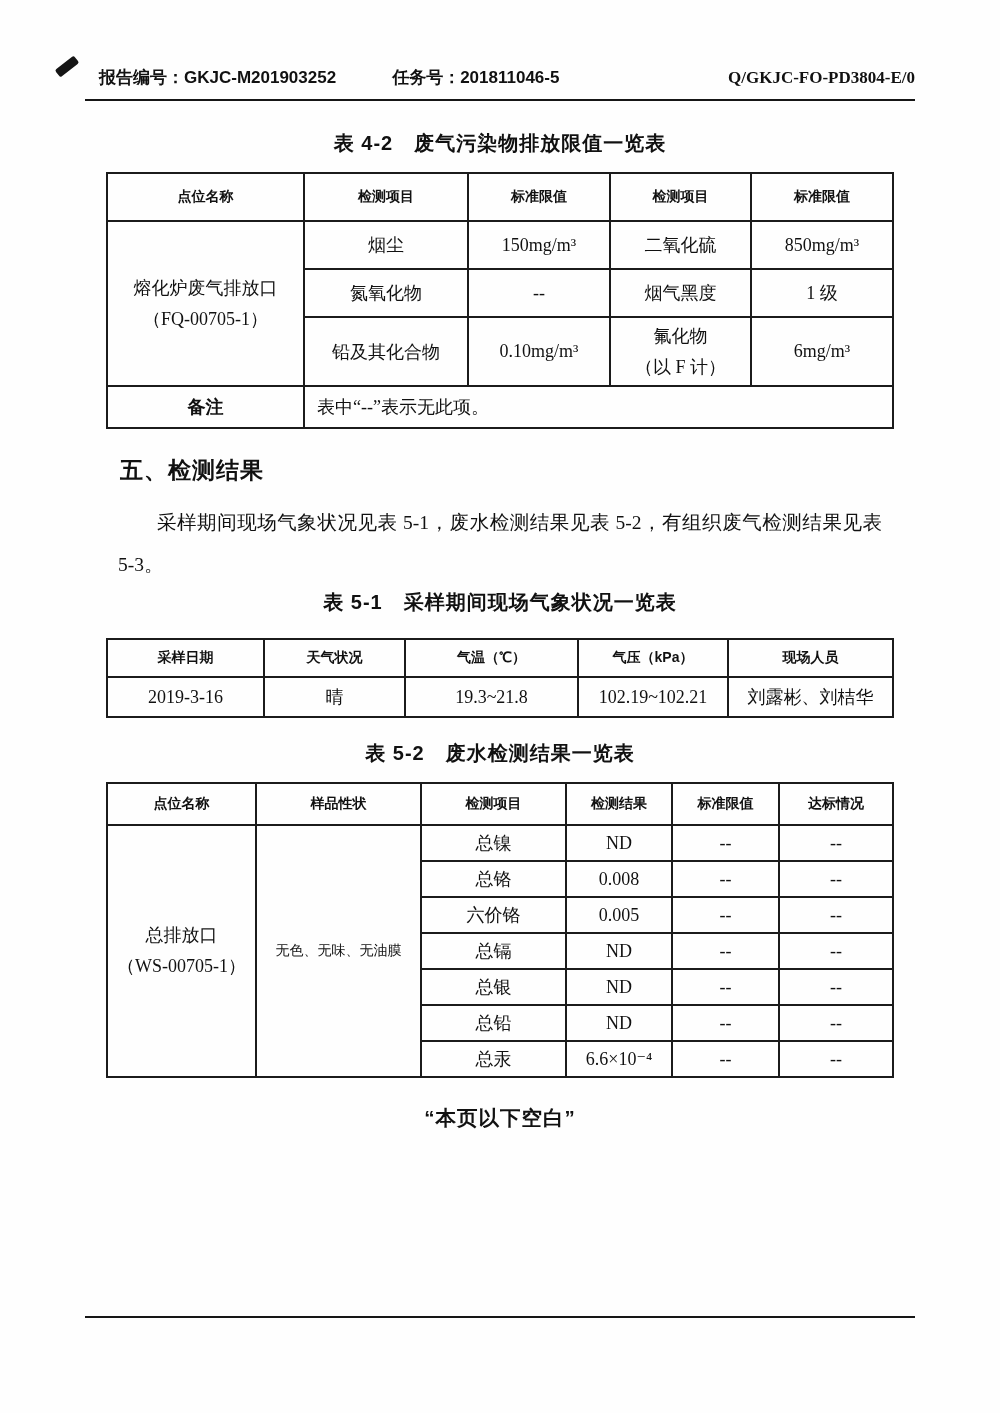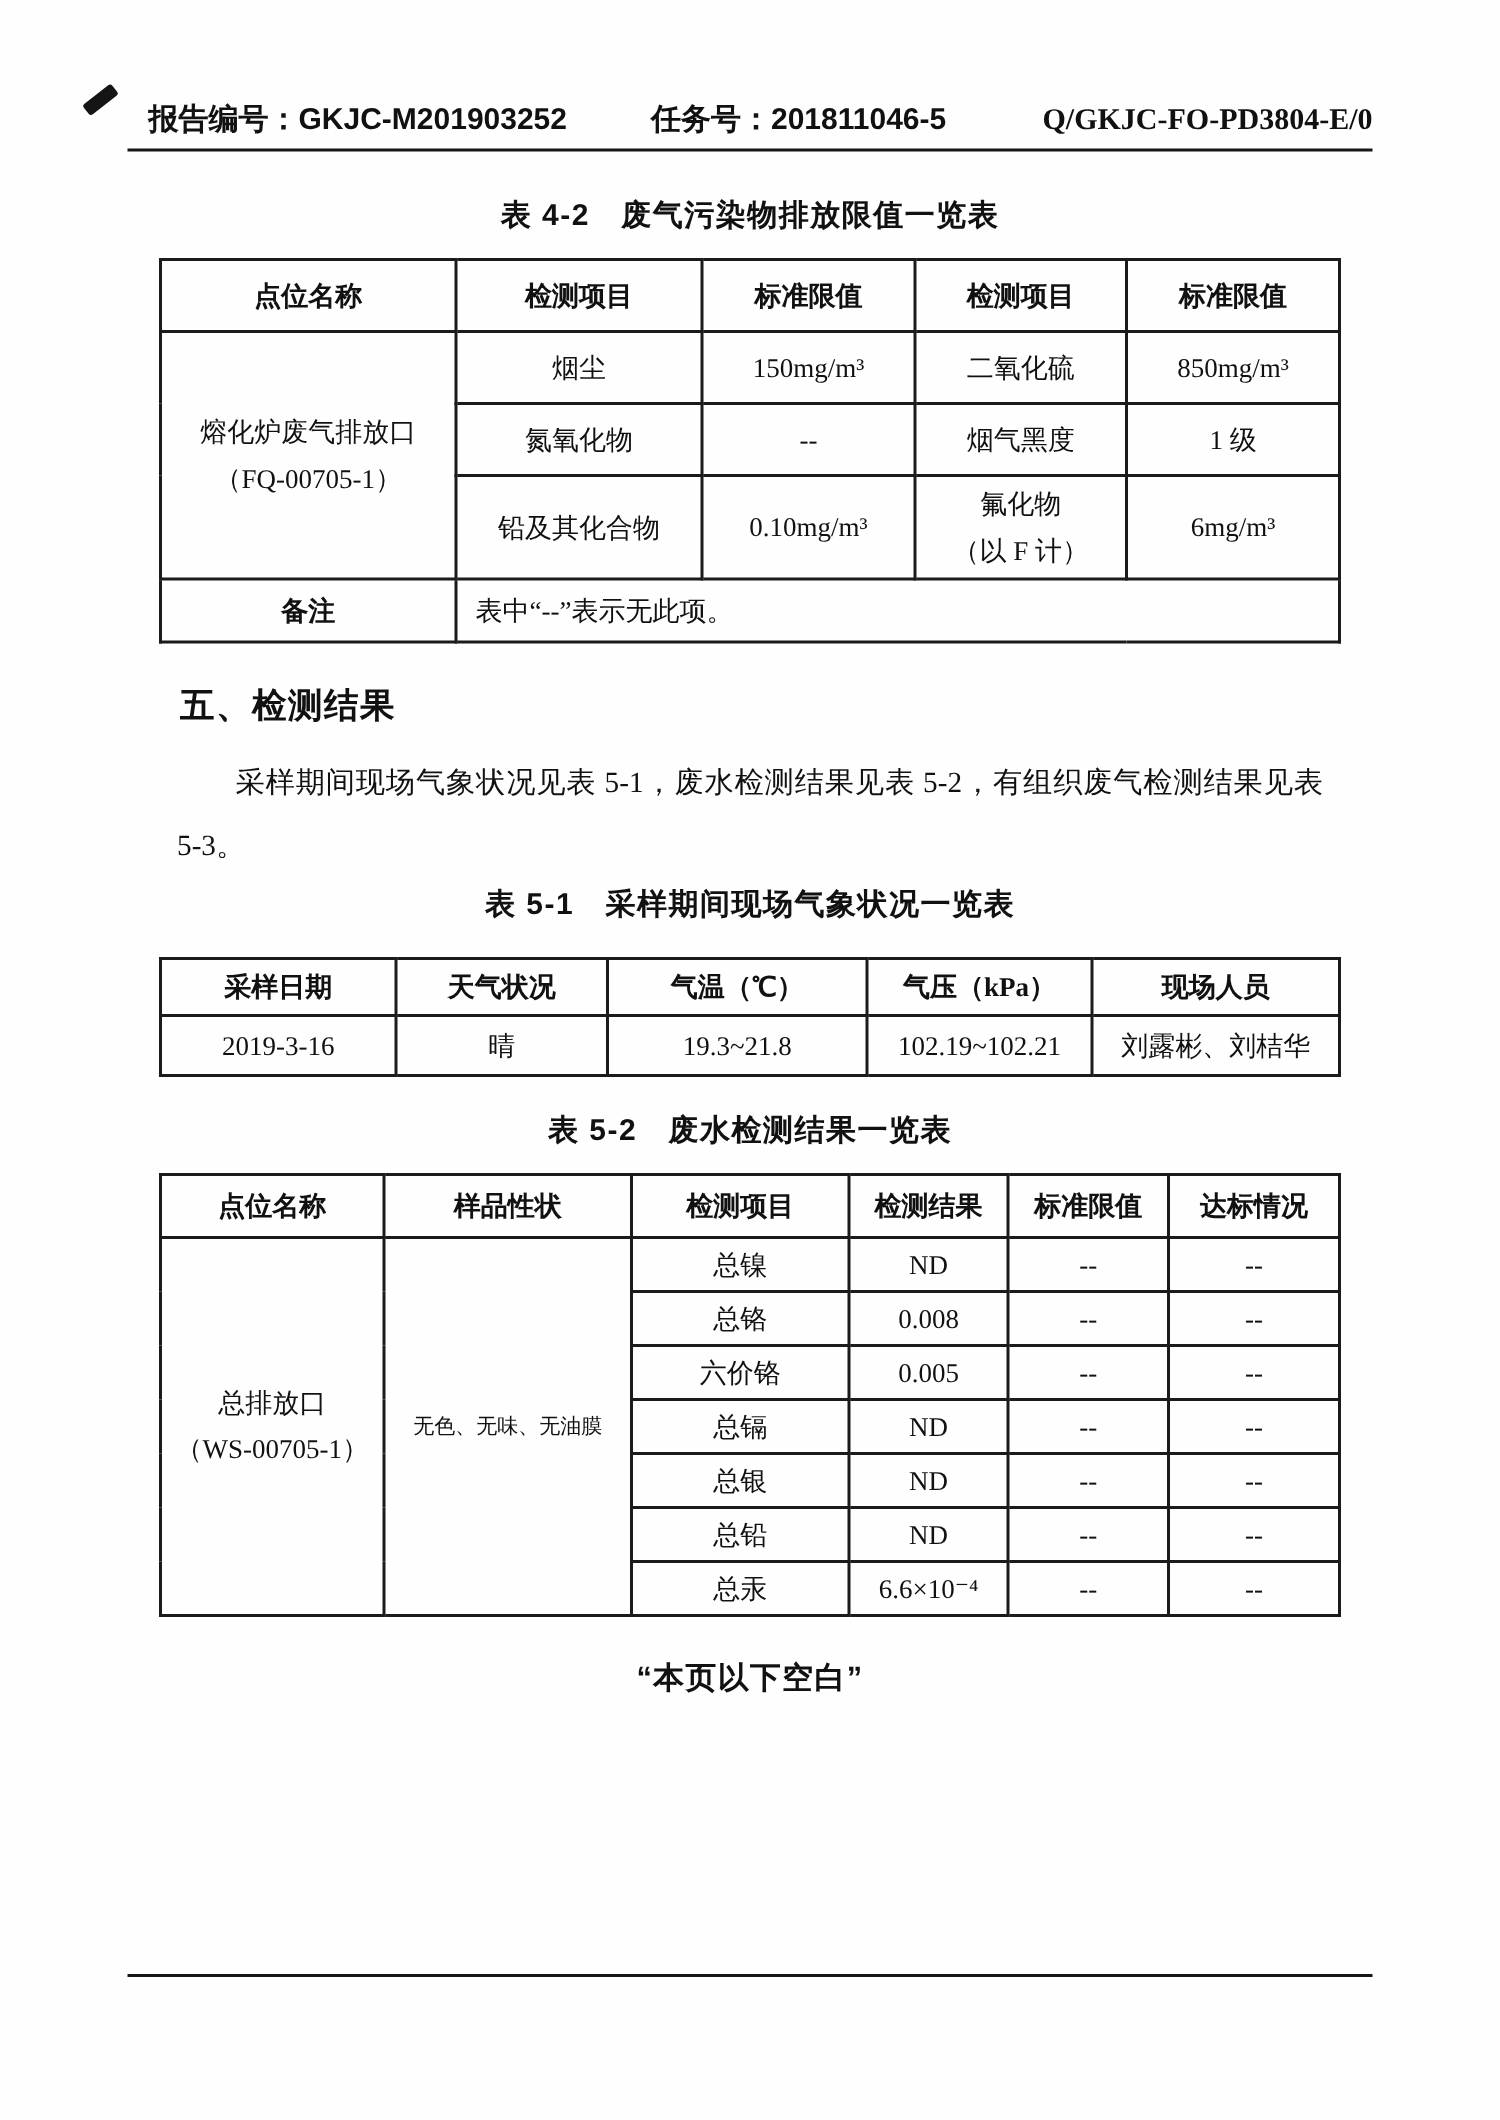--- a/index.html
+++ b/index.html
@@ -28,21 +28,21 @@
     border-radius: 2px;
   }
   
   .doc-header {
     position: absolute;
     top: 66px;
     left: 85px;
     right: 85px;
     display: flex;
     align-items: baseline;
-    font-size: 20px;
+    font-size: 17px;
     font-weight: bold;
   }
   .doc-header .seg-label {
     font-family: "Liberation Sans", "DejaVu Sans", sans-serif;
   }
   .doc-header .seg1 { margin-left: 14px; }
   .doc-header .seg2 { margin-left: 56px; }
   .doc-header .seg3 { margin-left: auto; font-family: "Liberation Serif", serif; }
   .header-rule {
     position: absolute;
@@ -74,23 +74,23 @@
   }
   td, th {
     border: 2px solid #1b1b1b;
     text-align: center;
     vertical-align: middle;
     font-size: 18px;
     padding: 3px 2px;
     overflow: hidden;
   }
   th {
-    font-family: Liberation Serif, serif;
-    font-weight: bold;
-    font-size: 18px;
+    font-family: Liberation Sans, sans-serif;
+    font-weight: bold;
+    font-size: 14px;
   }
   .t42 { margin-top: 15px; }
   .t42 th { height: 40px; }
   .t42 td { height: 40px; }
   .t42 .row-tall td { height: 56px; }
   .t42 .remark-row td { height: 34px; }
   .preline { white-space: pre-line; line-height: 1.7; }
   .remark-cell {
     text-align: left;
     padding-left: 12px;

